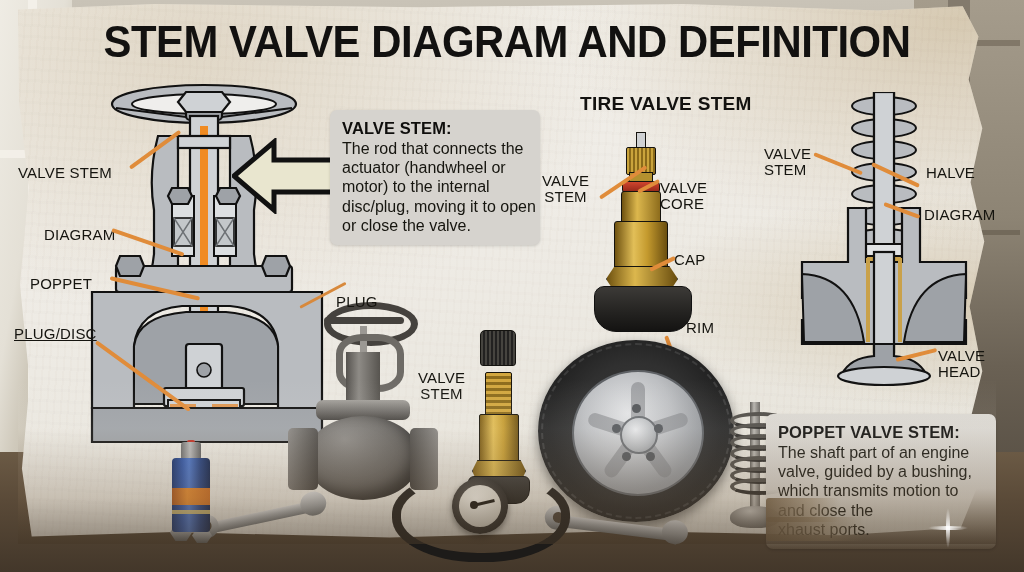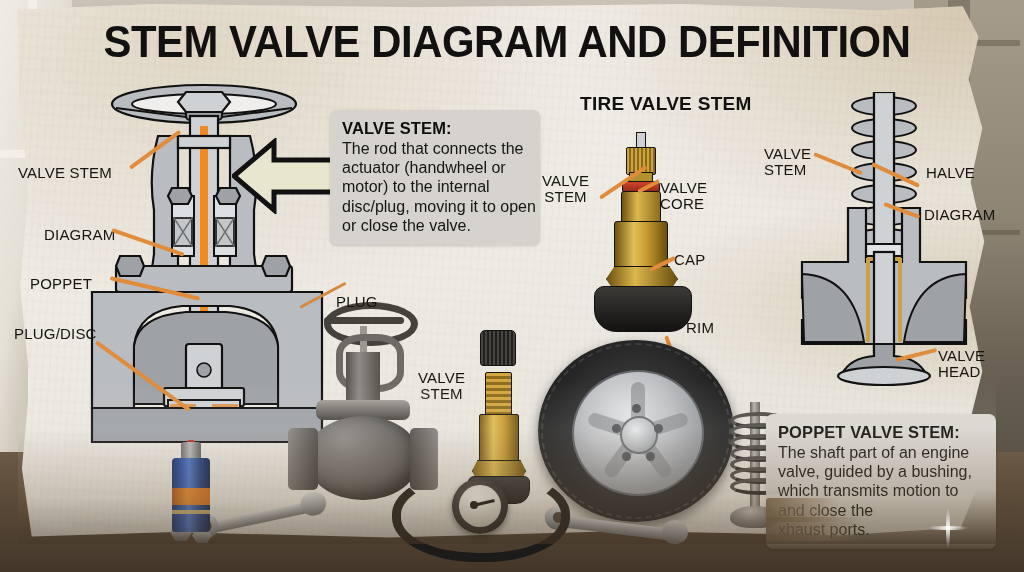--- a/index.html
+++ b/index.html
@@ -256,21 +256,21 @@
 
   <div class="lbl" style="left:18px;top:157px;">VALVE STEM</div>
   <div class="lead" style="left:130px;top:166px;width:62px;transform:rotate(-36deg);"></div>
 
   <div class="lbl" style="left:44px;top:219px;">DIAGRAM</div>
   <div class="lead" style="left:112px;top:228px;width:76px;transform:rotate(19deg);"></div>
 
   <div class="lbl" style="left:30px;top:268px;">POPPET</div>
   <div class="lead" style="left:110px;top:276px;width:92px;transform:rotate(13deg);"></div>
 
-  <div class="lbl" style="left:14px;top:318px;">PLUG/DISC</div>
+  <div class="lbl" style="left:14px;top:318px;text-decoration:underline;">PLUG/DISC</div>
   <div class="lead" style="left:96px;top:340px;width:116px;transform:rotate(36deg);"></div>
 
   <div class="defbox" style="left:330px;top:110px;width:196px;">
     <div class="dt">VALVE STEM:</div>
     <div class="dd">The rod that connects the actuator (handwheel or motor) to the internal disc/plug, moving it to open or close the valve.</div>
   </div>
 
   <div class="sec-head" style="left:556px;top:93px;">TIRE VALVE STEM</div>
 
   <div class="tvd">

